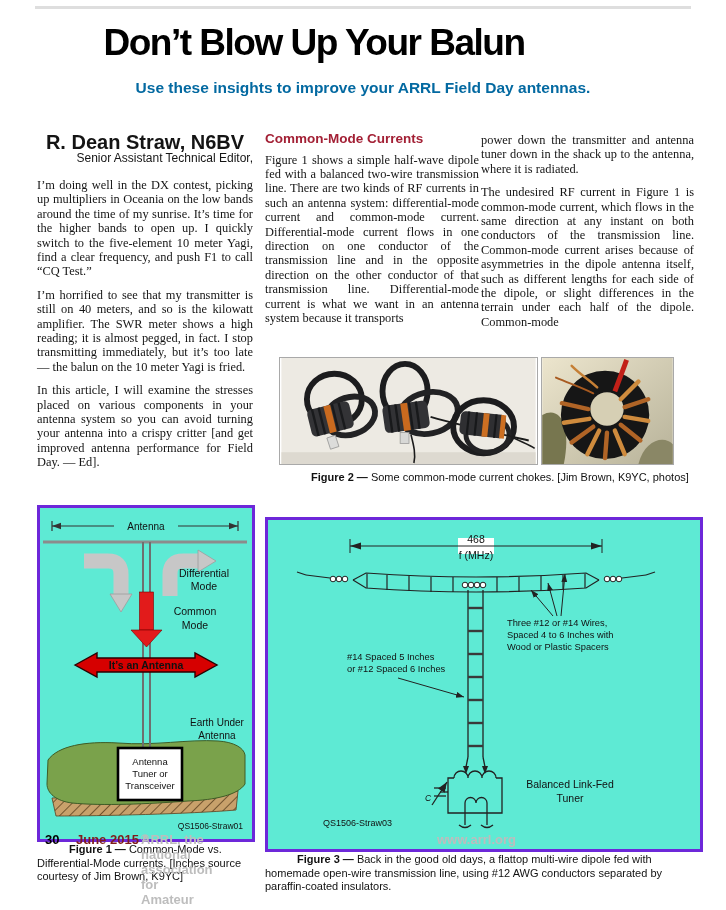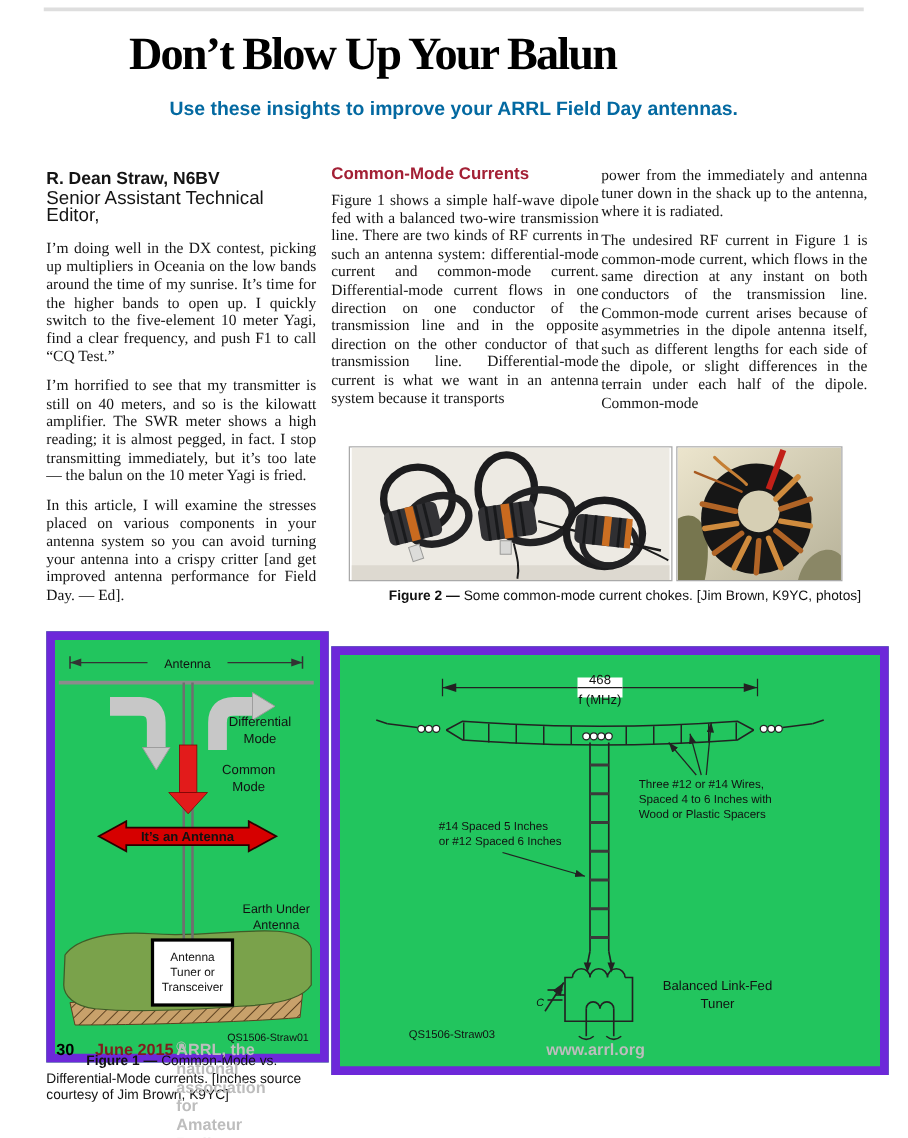--- a/index.html
+++ b/index.html
@@ -2,50 +2,50 @@
 <html><head>
 <meta charset="utf-8">
 <style>
   html,body { margin:0; padding:0; background:#ffffff; }
   .page {
     position:relative; width:726px; height:910px; background:#ffffff;
     font-family:"Liberation Serif", serif; color:#141414; overflow:hidden;
   }
   .toprule { position:absolute; left:35px; width:656px; top:6px; height:3px; background:#dedede; }
   .title {
-    position:absolute; top:22px; left:0; width:596px; text-align:center;
-    font-family:Liberation Serif, serif; font-weight:bold;
+    position:absolute; top:22px; left:16px; width:596px; text-align:center;
+    font-family:Liberation Sans, sans-serif; font-weight:bold;
     font-size:37px; letter-spacing:-1.5px; color:#000;
   }
   .subtitle {
     position:absolute; top:79px; left:0; width:726px; text-align:center;
     font-family:"Liberation Sans", sans-serif; font-weight:bold;
     font-size:15.5px; color:#0369a1;
   }
   .col { position:absolute; text-align:justify; font-size:12.4px; line-height:14.4px; }
   .col p { margin:0 0 9px 0; }
   .col1 { left:37px; top:135px; width:216px; }
   .col2 { left:265px; top:131px; width:214px; }
   .col3 { left:481px; top:133px; width:213px; }
-  .author-name { font-family:"Liberation Sans", sans-serif; font-weight:bold; font-size:14px; margin:0 0 3px 0; text-align:left; }
-  .author-role { font-family:"Liberation Sans", sans-serif; font-size:15px; line-height:13.5px; text-align:left; }
+  .author-name { font-family:"Liberation Sans", sans-serif; font-weight:bold; font-size:20px; margin:0 0 3px 0; text-align:center; }
+  .author-role { font-family:"Liberation Sans", sans-serif; font-size:12px; line-height:13.5px; text-align:right; }
   .author-block { margin-bottom:12px; }
   .col-heading { font-family:"Liberation Sans", sans-serif; font-weight:bold; font-size:13.5px; line-height:15.5px; color:#a32035; }
   .col-heading { margin-bottom:6px; }
   .figure2-photos { position:absolute; left:279px; top:357px; display:flex; gap:3px; }
   .photo-frame { border:1px solid #a9a9a9; box-sizing:border-box; }
   .caption {
     font-family:"Liberation Sans", sans-serif; font-size:11px; line-height:13.5px; color:#111;
     position:absolute; text-align:left;
   }
   .caption b { font-weight:bold;padding-left:32px; }
   .cap2 { left:279px; top:471px; width:420px; }
   .cap1 { left:37px; top:843px; width:216px; }
   .cap3 { left:265px; top:853px; width:432px; }
-  .figbox { position:absolute; border:7px solid #6d28d9; background:#22c55e; }
+  .figbox { position:absolute; border:3px solid #6d28d9; background:#5eead4; }
   .fig1 { left:37px; top:505px; width:212px; height:331px; }
   .fig3 { left:265px; top:517px; width:432px; height:329px; }
   svg text { font-family:"Liberation Sans", sans-serif; fill:#111; }
   .footer { position:absolute; top:832px; left:0; width:618px; height:20px;
     font-family:"Liberation Sans", sans-serif; font-weight:bold; font-size:13px; }
   .footer span { position:absolute; top:0; }
   .f-page { left:45px; color:#000; }
   .f-issue { left:76px; color:#7f1d1d; }
   .f-org { left:141px; color:#bdbdbd; }
   .f-url { left:437px; color:#bdbdbd; }
@@ -71,21 +71,21 @@
   </div>
 
   <div class="col col2">
     <div class="col-heading">
       <div>Common-Mode Currents</div>
     </div>
     <p>Figure 1 shows a simple half-wave dipole fed with a balanced two-wire transmission line. There are two kinds of RF currents in such an antenna system: differential-mode current and common-mode current. Differential-mode current flows in one direction on one conductor of the transmission line and in the opposite direction on the other conductor of that transmission line. Differential-mode current is what we want in an antenna system because it transports</p>
   </div>
 
   <div class="col col3">
-    <p>power from the immediately and antenna tuner down in the shack up to the antenna, where it is radiated.</p>
+    <p>power down the transmitter and antenna tuner down in the shack up to the antenna, where it is radiated.</p>
     <p>The undesired RF current in Figure 1 is common-mode current, which flows in the same direction at any instant on both conductors of the transmission line. Common-mode current arises because of asymmetries in the dipole antenna itself, such as different lengths for each side of the dipole, or slight differences in the terrain under each half of the dipole. Common-mode</p>
   </div>
 
   <div class="figure2-photos">
     <svg class="photo-frame" width="259" height="108" viewBox="0 0 259 108">
       <rect x="0" y="0" width="259" height="108" fill="#edeae3"></rect>
       <rect x="0" y="96" width="259" height="12" fill="#ddd9d0"></rect>
 
       <g>
         <ellipse cx="54" cy="42" rx="28" ry="26" fill="none" stroke="#1c1c1e" stroke-width="6"></ellipse>
@@ -326,20 +326,23 @@
         <line x1="293" y1="96" x2="297" y2="54" marker-end="url(#arr)"></line>
       </g>
 
       <text x="79" y="140" font-size="9.3">#14 Spaced 5 Inches</text>
       <text x="79" y="152" font-size="9.3">or #12 Spaced 6 Inches</text>
       <line x1="130" y1="158" x2="196" y2="177" stroke="#222" stroke-width="1" marker-end="url(#arr)"></line>
       <text x="55" y="306" font-size="9" fill="#222">QS1506-Straw03</text>
     </svg>
   </div>
 
+  <div class="caption cap3">
+    <b>Figure 3 — </b><span>Back in the good old days, a flattop multi-wire dipole fed with homemade open-wire transmission line, using #12 AWG conductors separated by paraffin-coated insulators.</span>
+  </div>
 
   <div class="footer">
     <span class="f-page">30</span>
     <span class="f-issue">June 2015</span>
     <span class="f-org"><span>ARRL, the national association for Amateur Radio</span><sup>®</sup></span>
     <span class="f-url">www.arrl.org</span>
   </div>
 
 </div>
 

